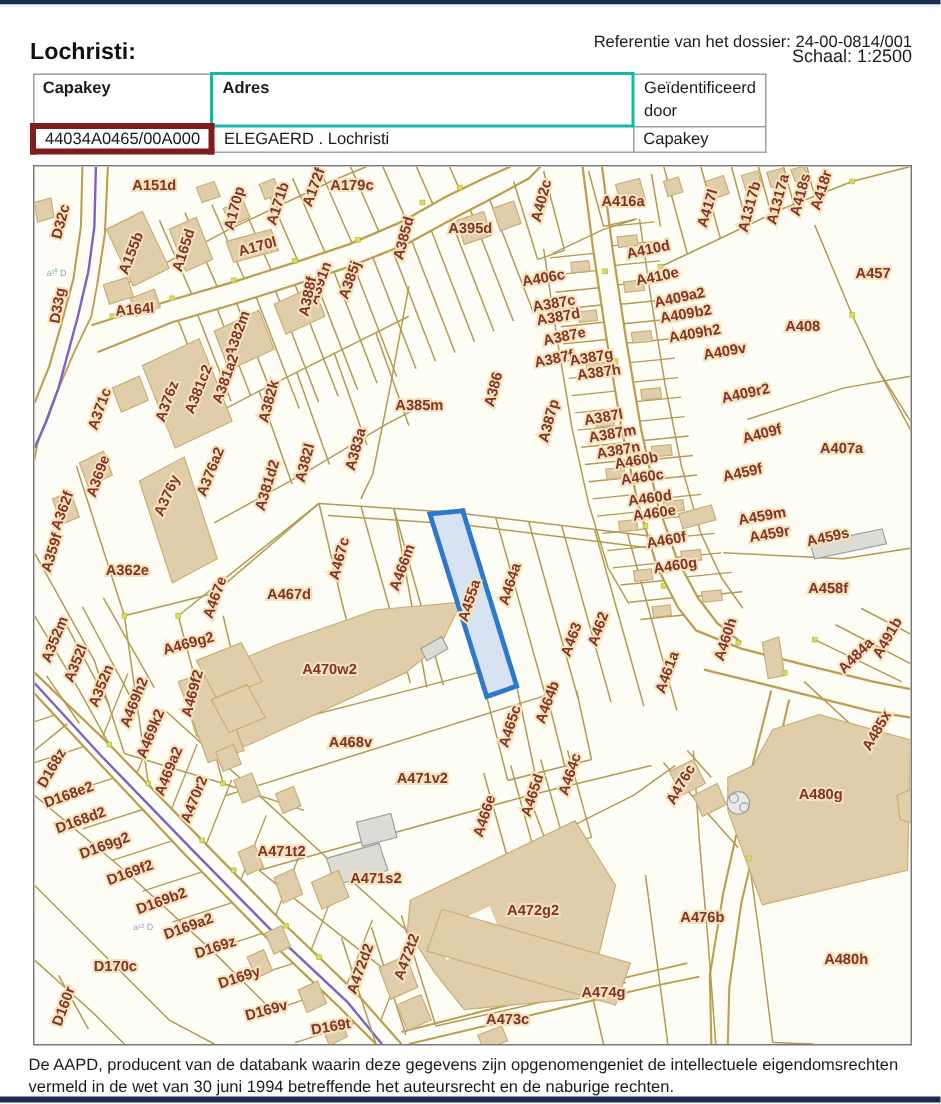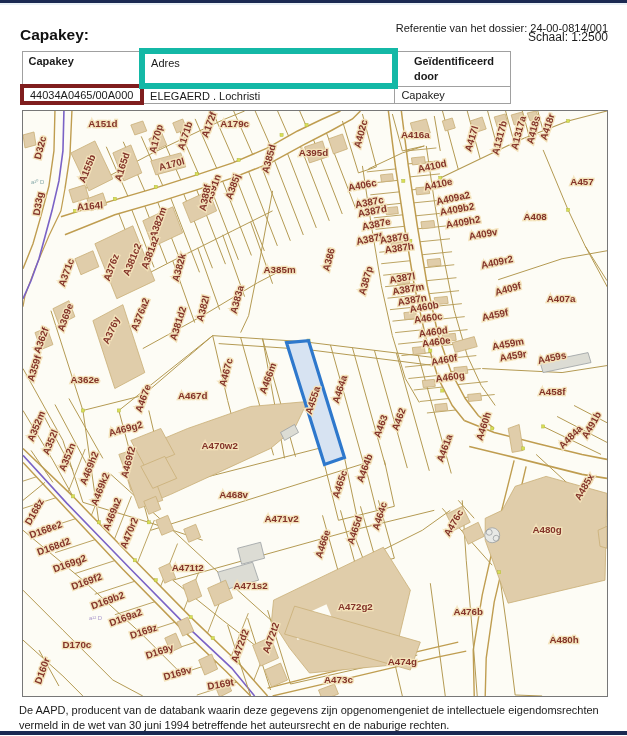--- a/index.html
+++ b/index.html
@@ -1,26 +1,26 @@
 <!DOCTYPE html>
 <html><head><meta charset="utf-8"><style>
 html,body{margin:0;padding:0;width:627px;height:736px;background:#fff;font-family:"Liberation Sans",sans-serif;overflow:hidden}
 .abs{position:absolute}
 </style></head><body>
 <div class="abs" style="left:0;top:0;width:627px;height:3px;background:#1b2a52"></div>
 <div class="abs" style="left:0;top:3px;width:627px;height:2px;background:#e9f1f6"></div>
 <div class="abs" style="right:19px;top:22px;font-size:11px;color:#1a1a1a">Referentie van het dossier: 24-00-0814/001</div>
 <div class="abs" style="right:19px;top:30px;font-size:12px;color:#1a1a1a">Schaal: 1:2500</div>
-<div class="abs" style="left:20px;top:26px;font-size:15.5px;font-weight:bold;color:#111">Capakey:</div>
+<div class="abs" style="left:20px;top:26px;font-size:15.5px;font-weight:bold;color:#111">Lochristi:</div>
 <table class="abs" style="left:20px;top:48px;width:491px;border-collapse:collapse;font-size:11px;color:#1a1a1a">
 <tbody>
       <tr style="line-height:15px">
 <td style="border:1px solid #a0a0a0;width:105px;font-weight:bold;padding:2px 6px;vertical-align:top;height:24px">Capakey</td>
-<td style="border:6px solid #14b8a6;width:353px;font-weight:normal;padding:2px 6px;vertical-align:top">Adres</td>
-<td style="border:1px solid #a0a0a0;font-weight:bold;padding:2px 16px;vertical-align:top">Geïdentificeerd door</td>
+<td style="border:2px solid #14b8a6;width:353px;font-weight:bold;padding:2px 6px;vertical-align:top">Adres</td>
+<td style="border:1px solid #a0a0a0;font-weight:normal;padding:2px 6px;vertical-align:top">Geïdentificeerd door</td>
 </tr>
 <tr>
 <td style="border:4px solid #7f1d1d;padding:2px 6px 0;height:10px;line-height:11px">44034A0465/00A000</td>
 <td style="border:1px solid #a0a0a0;padding:2px 6px 0;line-height:11px">ELEGAERD . Lochristi</td>
 <td style="border:1px solid #a0a0a0;padding:2px 6px 0;line-height:11px">Capakey</td>
 </tr>
 </tbody>
   </table>
 <div class="abs" style="left:22px;top:110px;width:586px;height:587px;border:1px solid #777;box-sizing:border-box;overflow:hidden">
 <svg width="584" height="585" viewBox="0 0 585 586">

